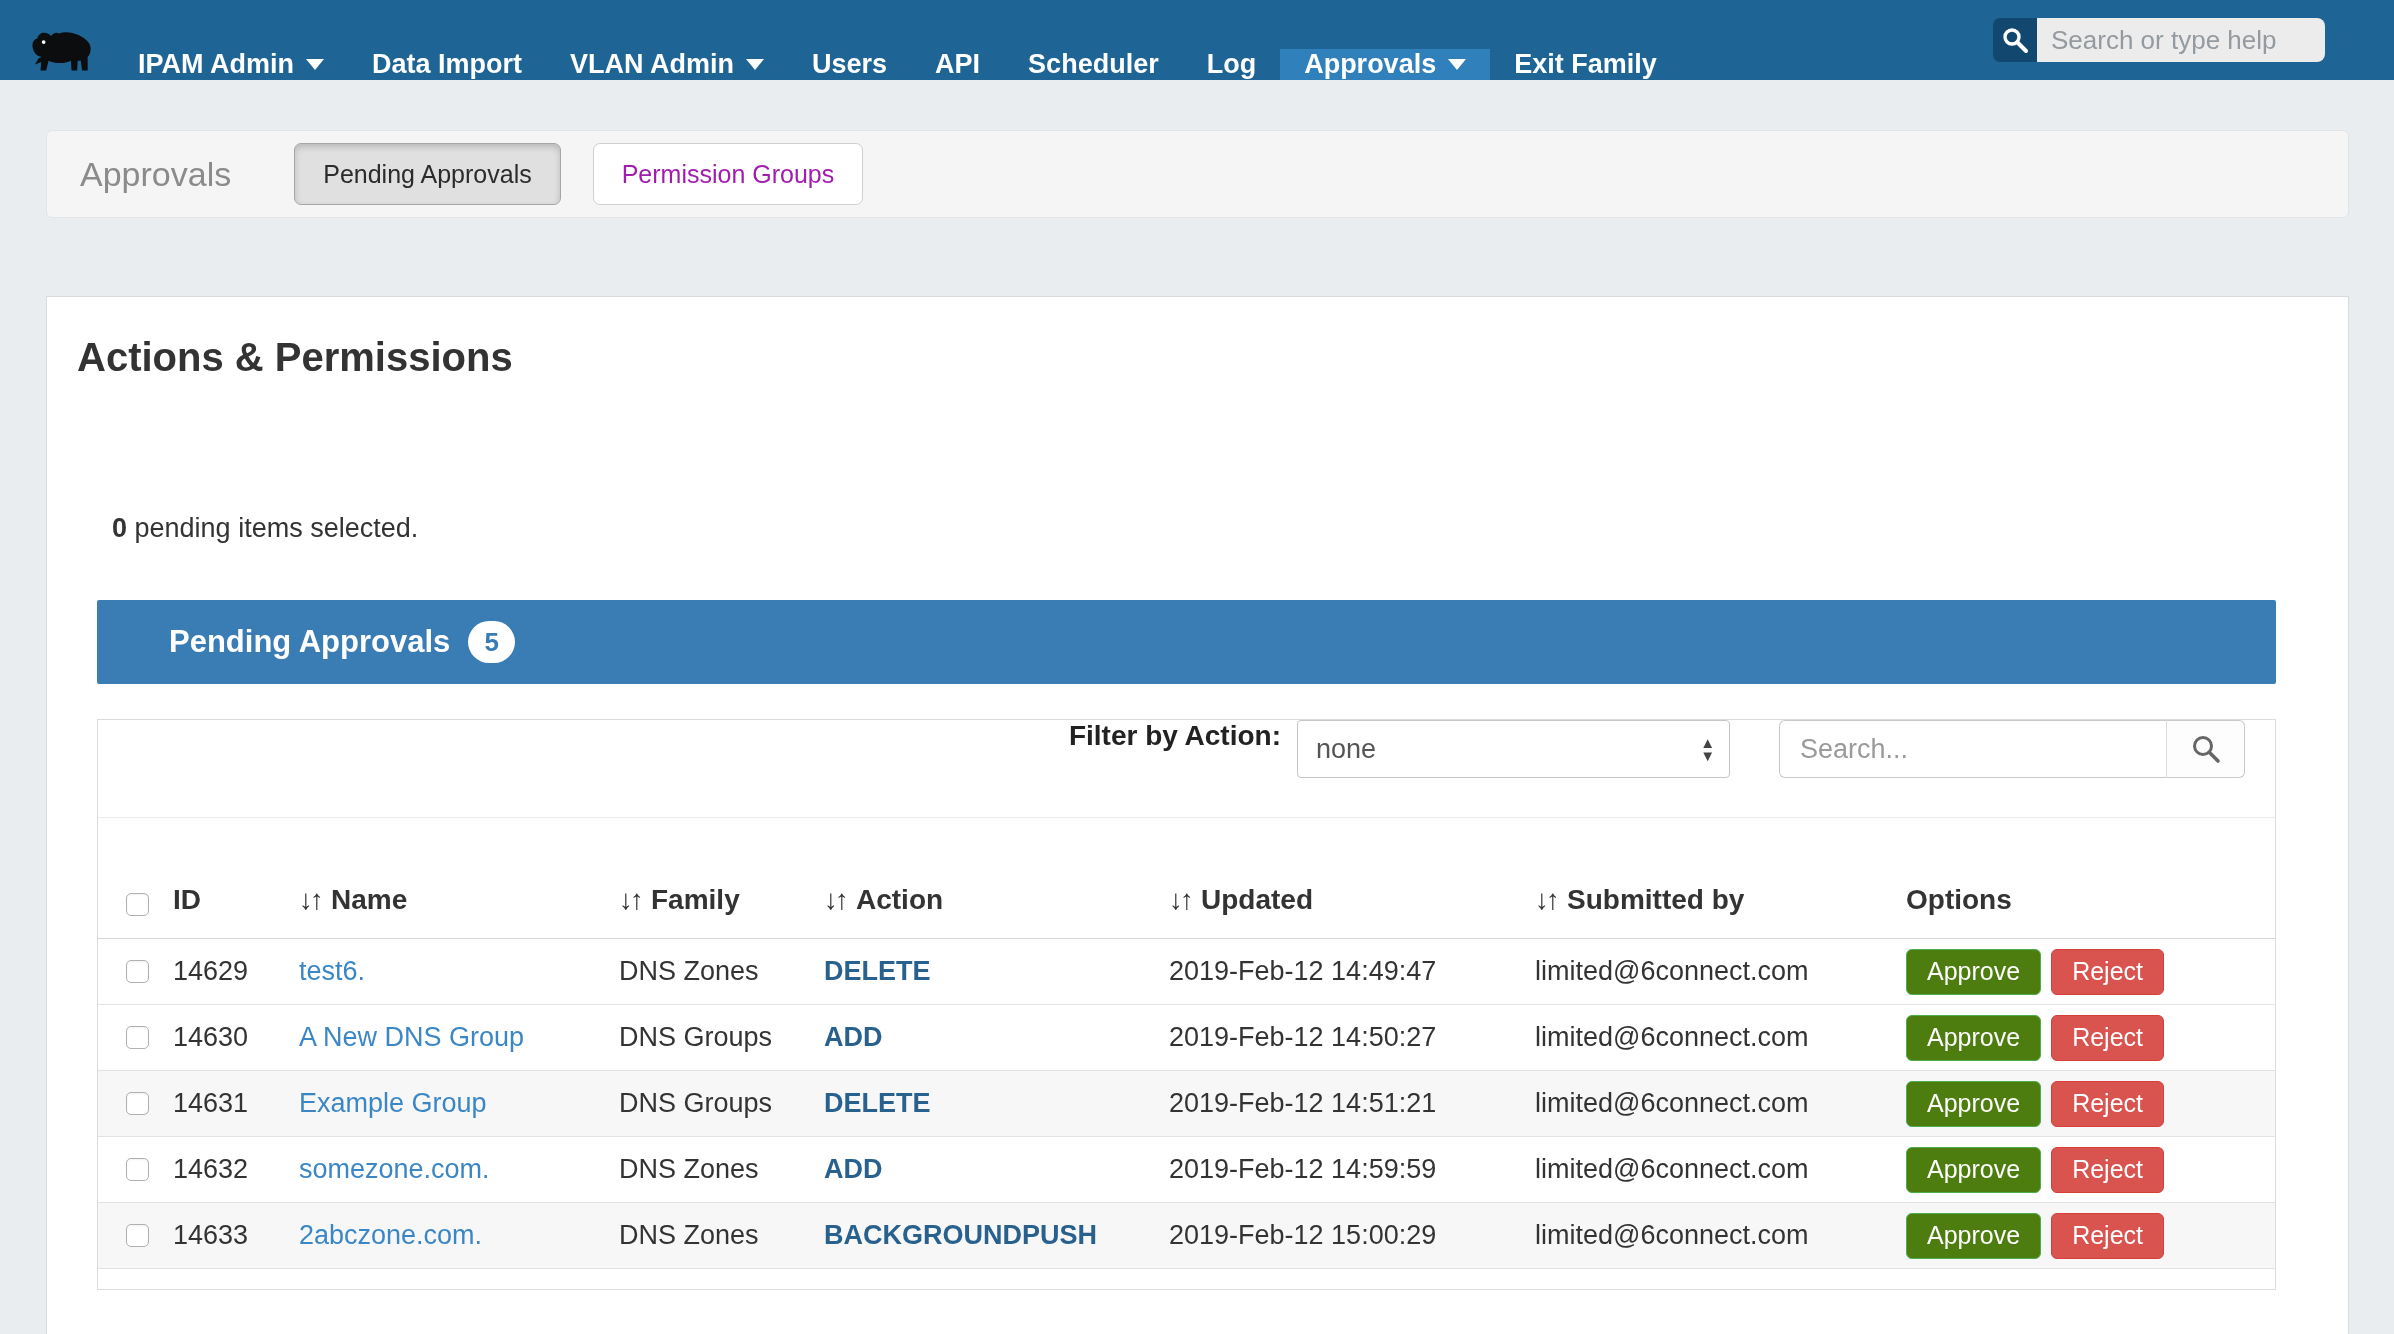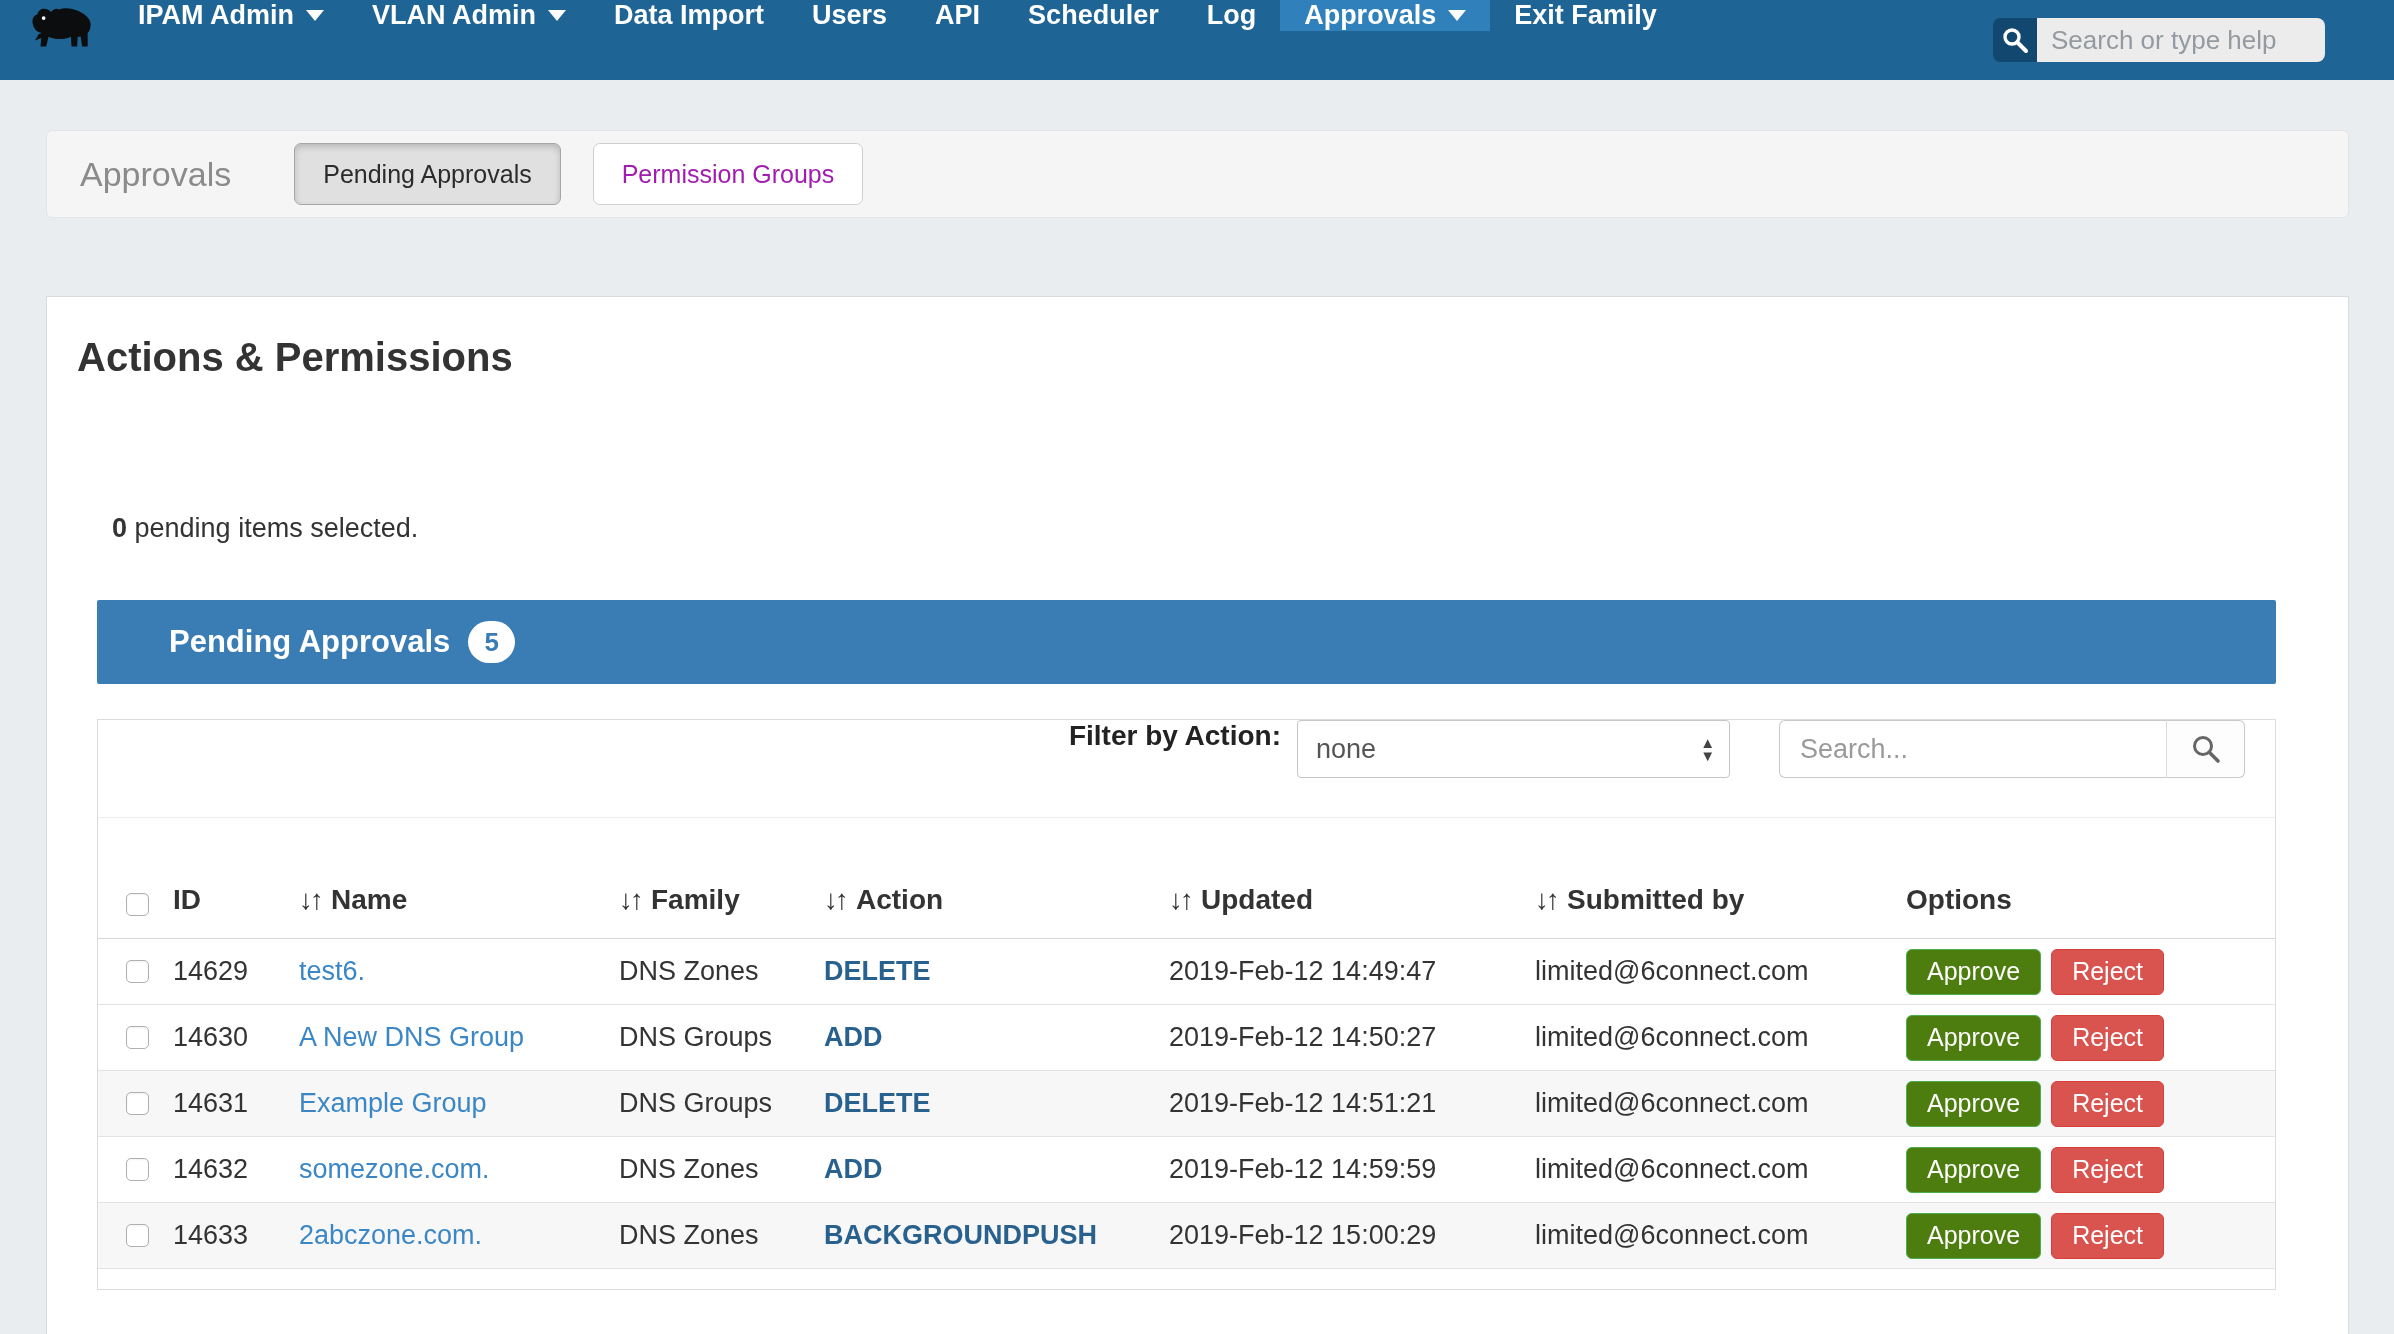--- a/index.html
+++ b/index.html
@@ -5,21 +5,21 @@
   * { box-sizing: border-box; }
   html,body { margin:0; padding:0; }
   body {
     width:2394px; height:1334px; position:relative; overflow:hidden;
     background:#e9edf0;
     font-family:"Liberation Sans","DejaVu Sans",sans-serif;
     color:#333;
   }
 
   
-  .navbar { position:absolute; top:0; left:0; width:2394px; height:80px; background:#1e6494; display:flex; align-items:flex-start; }
+  .navbar { position:absolute; top:0; left:0; width:2394px; height:80px; background:#1e6494; display:flex; align-items:flex-end; }
   .logo-wrap { display:flex; align-items:center; margin-left:30px; margin-right:22px; }
   .nav-items { display:flex; align-items:stretch; }
   .nav-item { display:flex; align-items:center; padding:0 24px; color:#fff; font-size:27px; font-weight:bold; cursor:pointer; white-space:nowrap; }
   .nav-item.active { background:#3081bb; }
   .caret { margin-left:12px; width:0; height:0; border-left:9px solid transparent; border-right:9px solid transparent; border-top:11px solid #fff; }
   .nav-search { position:absolute; right:69px; top:18px; height:44px; display:flex; }
   .nav-search-icon { width:44px; height:44px; background:#12486f; border-radius:7px 0 0 7px; display:flex; align-items:center; justify-content:center; }
   .nav-search-input { width:288px; height:44px; border:none; outline:none; background:#ececec; border-radius:0 8px 8px 0; font-size:26px; padding:0 14px; color:#444; font-family:inherit; }
   .nav-search-input::placeholder { color:#949a9f; }
 
@@ -78,27 +78,27 @@
     </svg>
   </div>
   <div class="nav-items">
 
       <div class="nav-item">
         <span>IPAM Admin</span>
         <span class="caret"></span>
       </div>
 
       <div class="nav-item">
+        <span>Data Import</span>
+
+      </div>
+
+      <div class="nav-item">
         <span>VLAN Admin</span>
         <span class="caret"></span>
-      </div>
-
-      <div class="nav-item">
-        <span>Data Import</span>
-
       </div>
 
       <div class="nav-item">
         <span>Users</span>
 
       </div>
 
       <div class="nav-item">
         <span>API</span>
 

